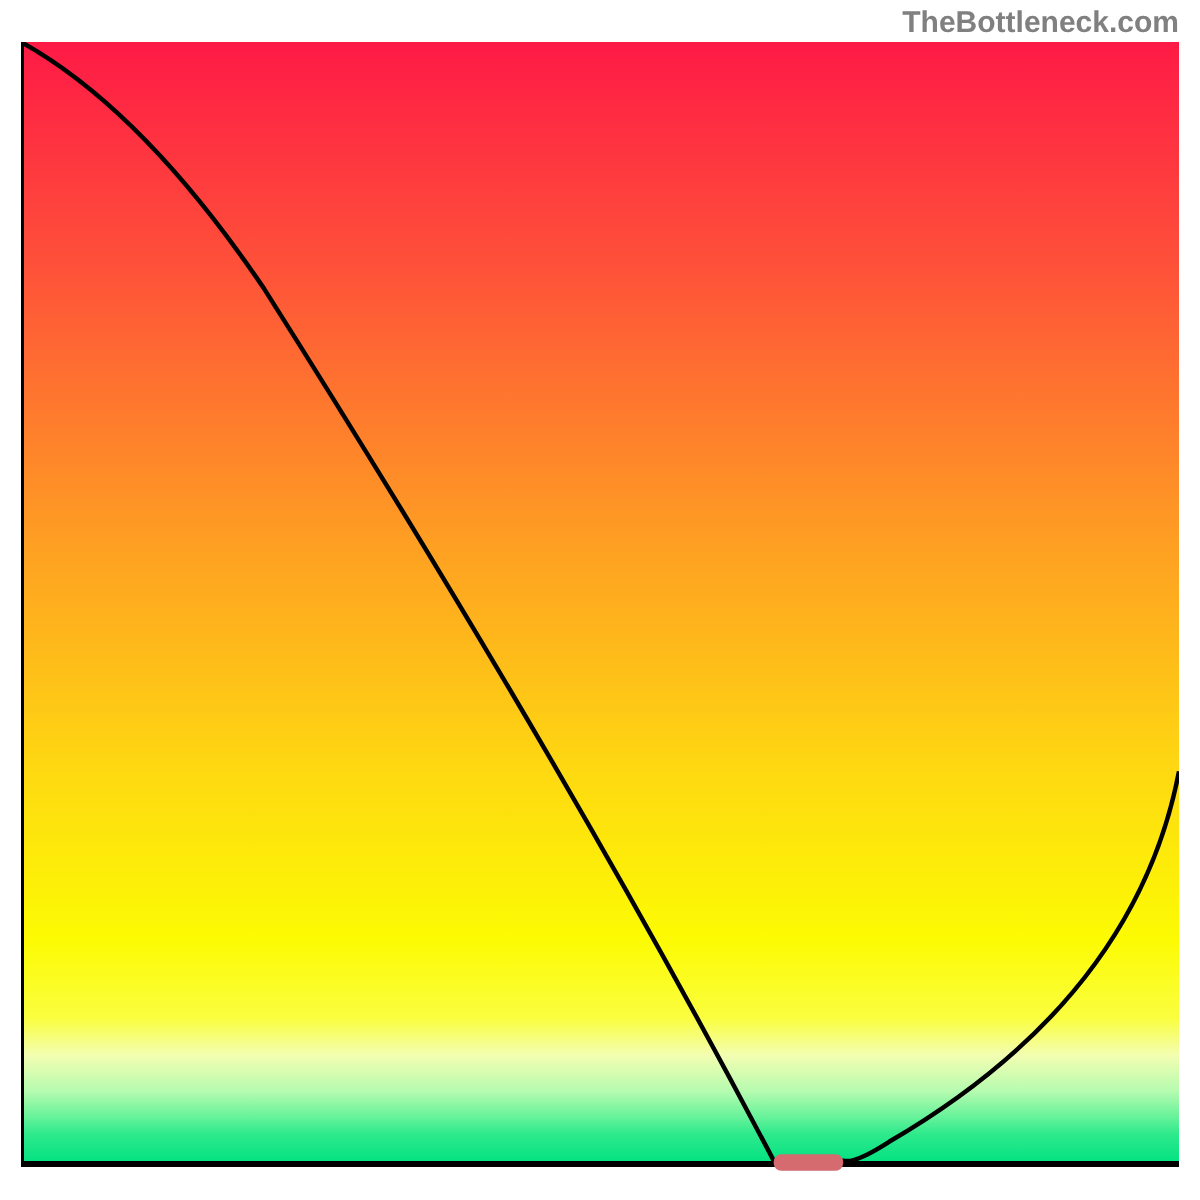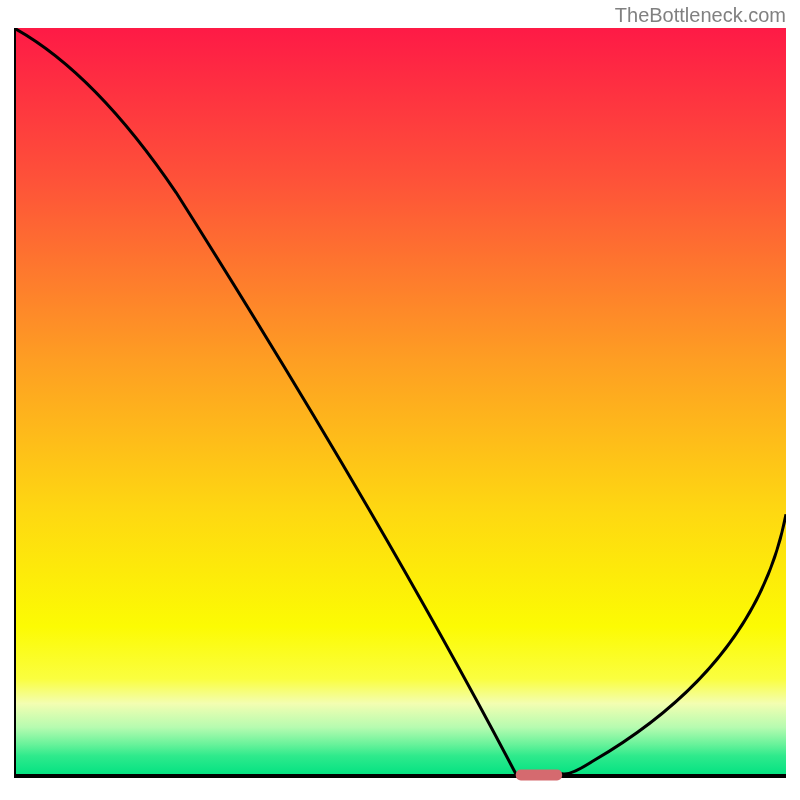--- a/index.html
+++ b/index.html
@@ -9,21 +9,21 @@
     height: 800px;
     background: #ffffff;
     position: relative;
     font-family: Arial, Helvetica, sans-serif;
   }
   .watermark {
     position: absolute;
     top: 4px;
     right: 14px;
     font-size: 20px;
-    font-weight: normal;
+    font-weight: bold;
     color: #808080;
   }
   .plot {
     position: absolute;
     left: 14px;
     top: 28px;
     width: 772px;
     height: 760px;
   }
   .plot svg {

